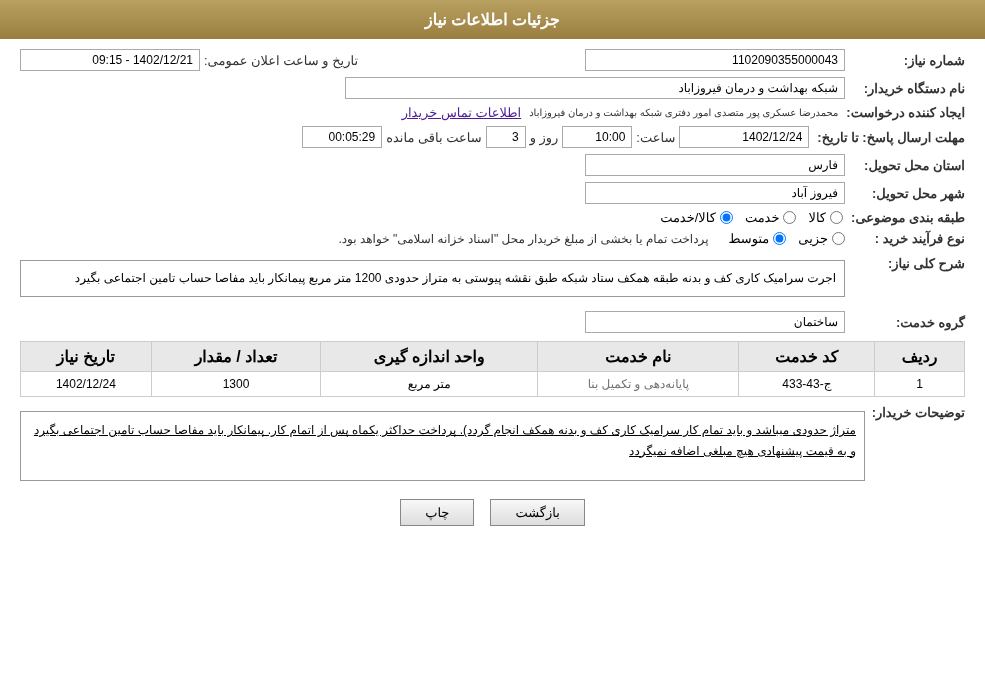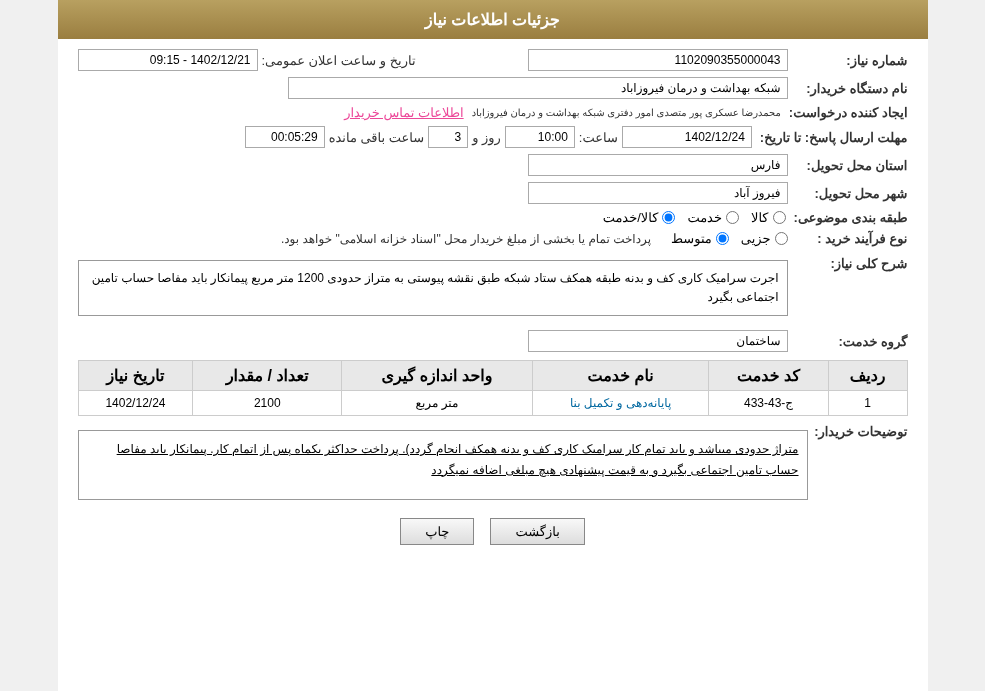--- a/index.html
+++ b/index.html
@@ -3,21 +3,21 @@
   <meta charset="utf-8">
   <style>
     * { box-sizing: border-box; margin: 0; padding: 0; }
     body {
       font-family: Tahoma, Arial, sans-serif;
       font-size: 13px;
       background: #f0f0f0;
       direction: rtl;
     }
     .page-container {
-      width: 870px;
+      width: 985px;
       min-height: 691px;
       background: #fff;
       margin: 0 auto;
     }
     .header-bar {
       background: linear-gradient(to bottom, #b8a060, #9a7e40);
       color: #fff;
       text-align: center;
       padding: 10px 15px;
       font-size: 16px;
@@ -51,21 +51,21 @@
       font-family: Tahoma, Arial, sans-serif;
       direction: rtl;
     }
     .form-input-medium {
       width: 260px;
     }
     .form-input-small {
       width: 130px;
     }
     .link-text {
-      color: #ec4899;
+      color: #4c1d95;
       text-decoration: underline;
       cursor: pointer;
     }
     .inline-label {
       color: #333;
       white-space: nowrap;
       padding: 0 4px;
     }
     .radio-group {
       display: flex;
@@ -278,23 +278,23 @@
               <th>نام خدمت</th>
               <th>واحد اندازه گیری</th>
               <th>تعداد / مقدار</th>
               <th>تاریخ نیاز</th>
             </tr>
           </thead>
           <tbody id="services-tbody">
           <tr>
         <td>1</td>
         <td>ج-43-433</td>
-        <td style="color:#0369a1;">پایانه‌دهی و تکمیل بنا</td>
+        <td style="color:#737373;">پایانه‌دهی و تکمیل بنا</td>
         <td>متر مربع</td>
-        <td>2100</td>
+        <td>1300</td>
         <td>1402/12/24</td>
       </tr>
             </tbody>
         </table>
       </div>
 
       <div class="comment-row">
         <span class="comment-label">توضیحات خریدار:</span>
         <div class="comment-box" style="flex:1;text-decoration:underline;">
           <span>متراژ حدودی میباشد و باید تمام کار سرامیک کاری کف و بدنه همکف انجام گردد). پرداخت حداکثر یکماه پس از اتمام کار. پیمانکار باید مفاصا حساب تامین اجتماعی بگیرد و به قیمت پیشنهادی هیچ مبلغی اضافه نمیگردد</span>

